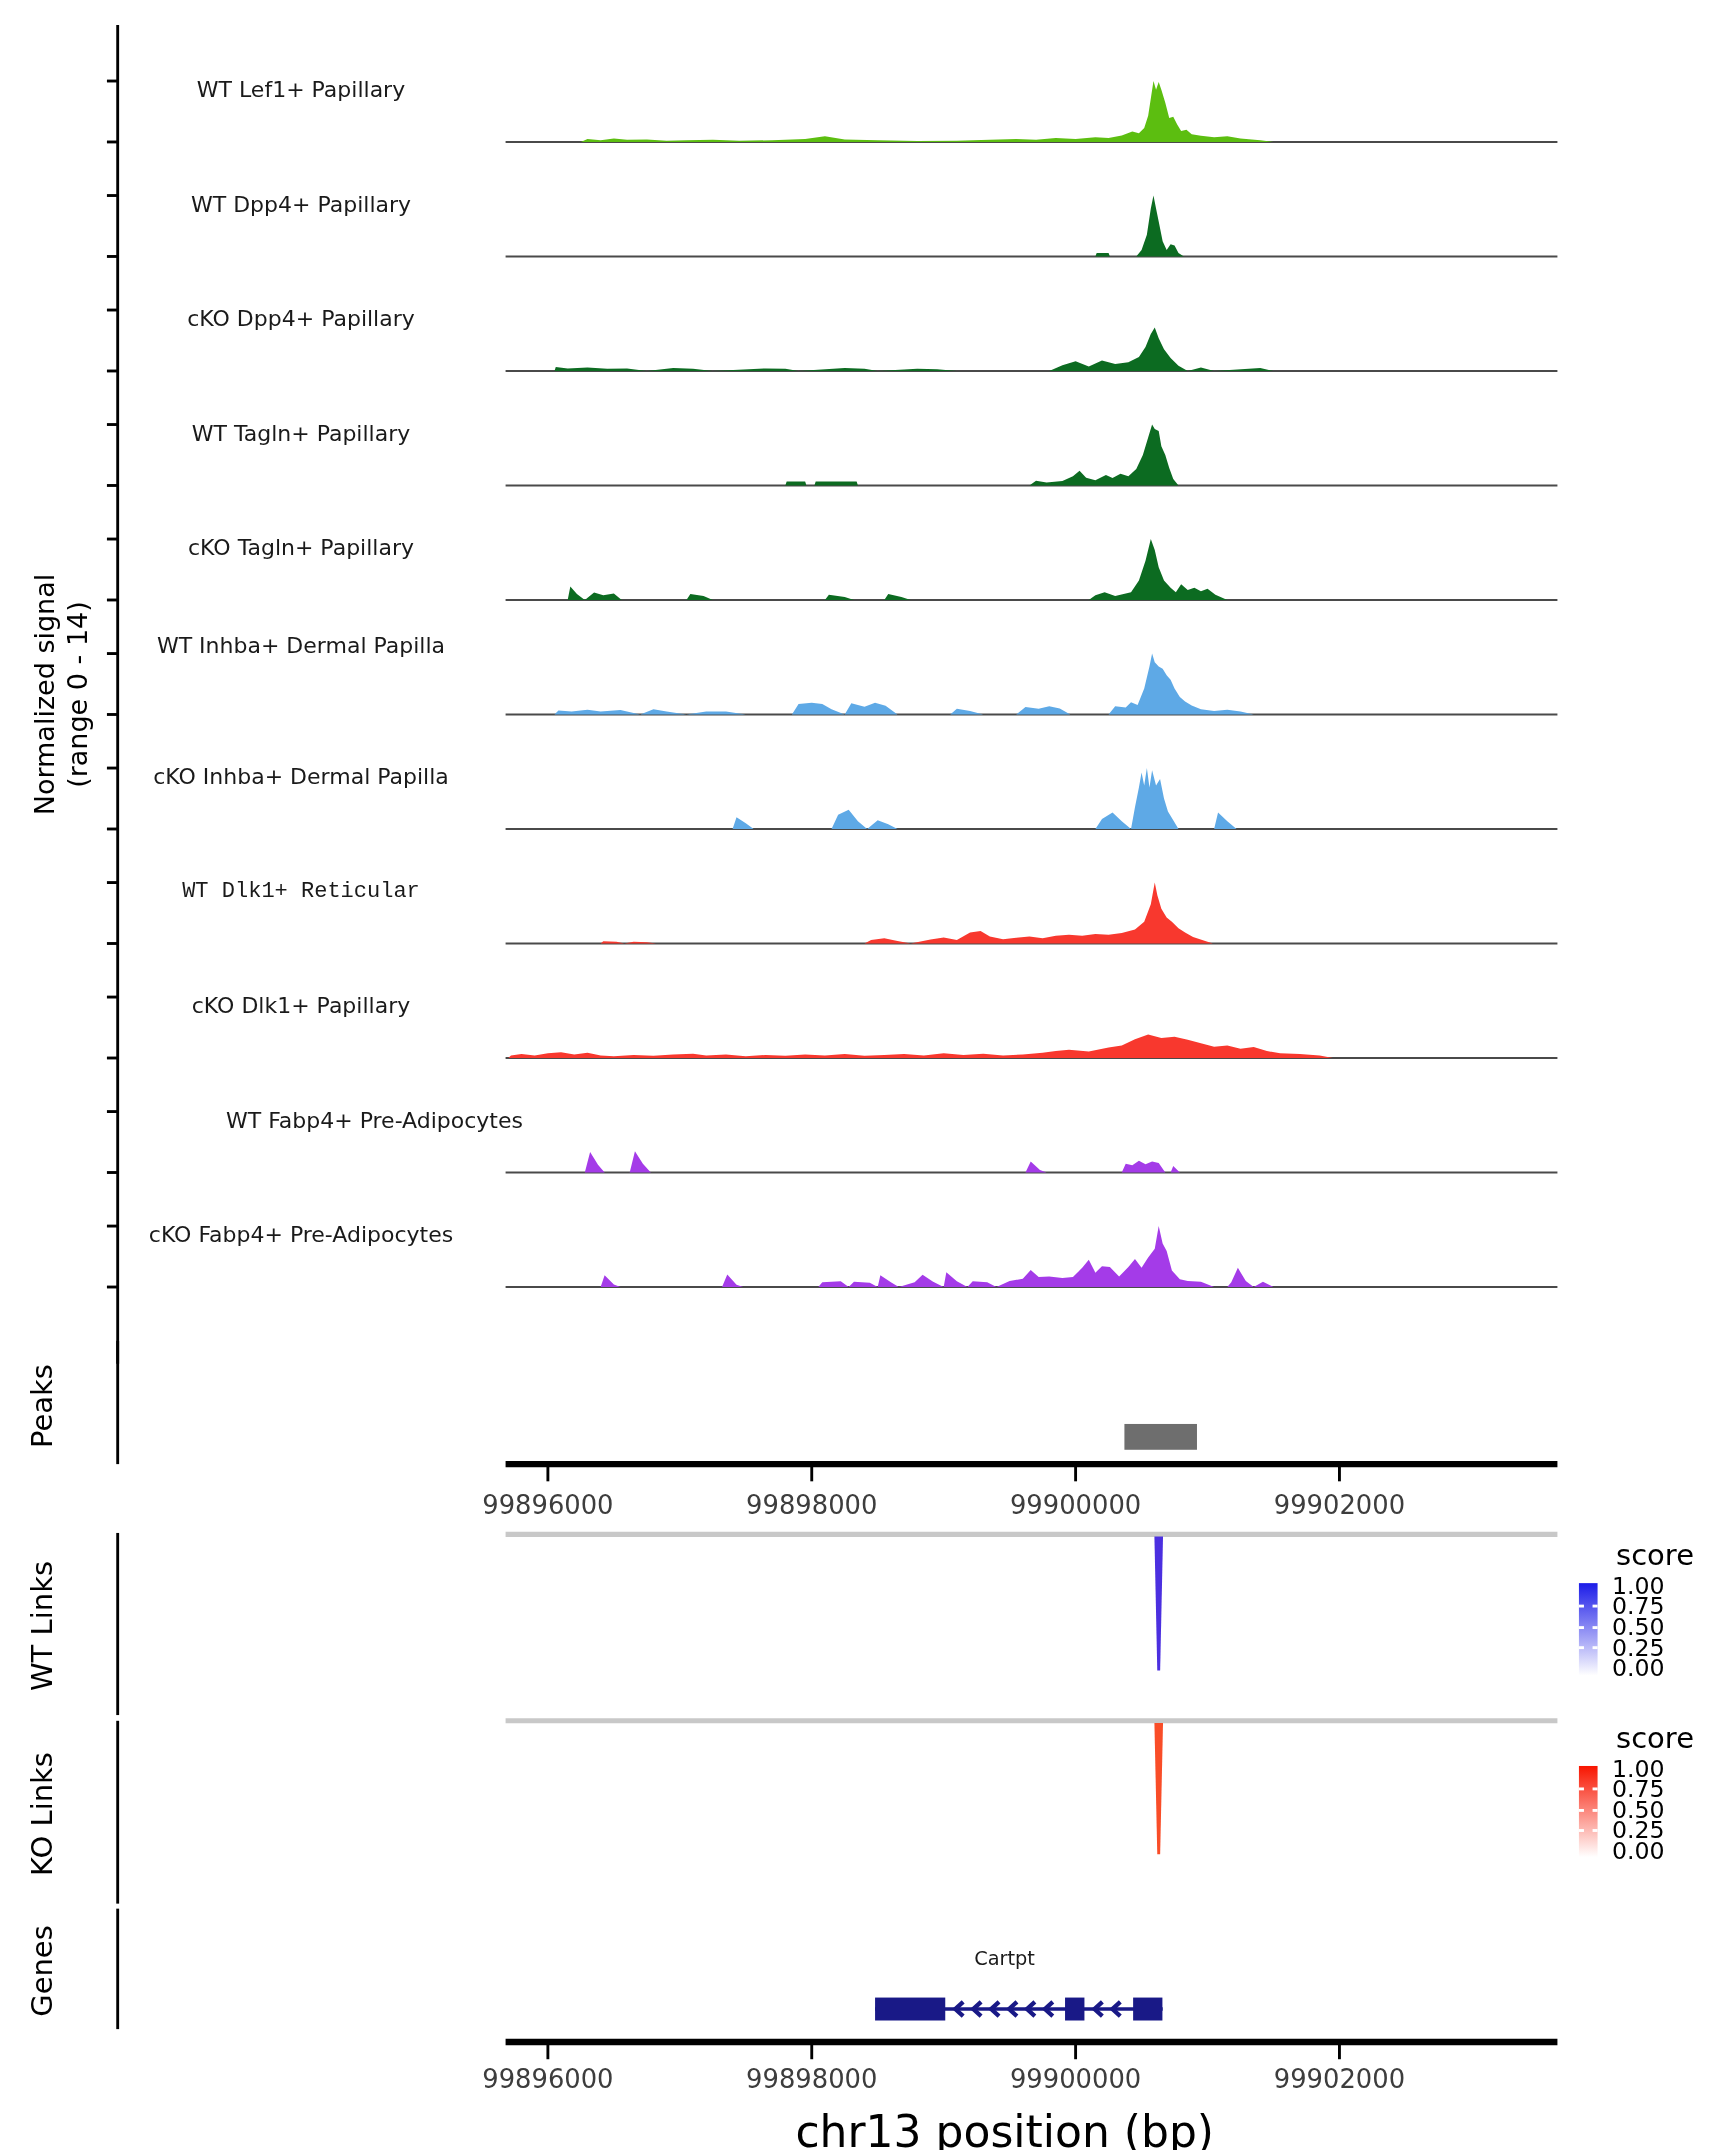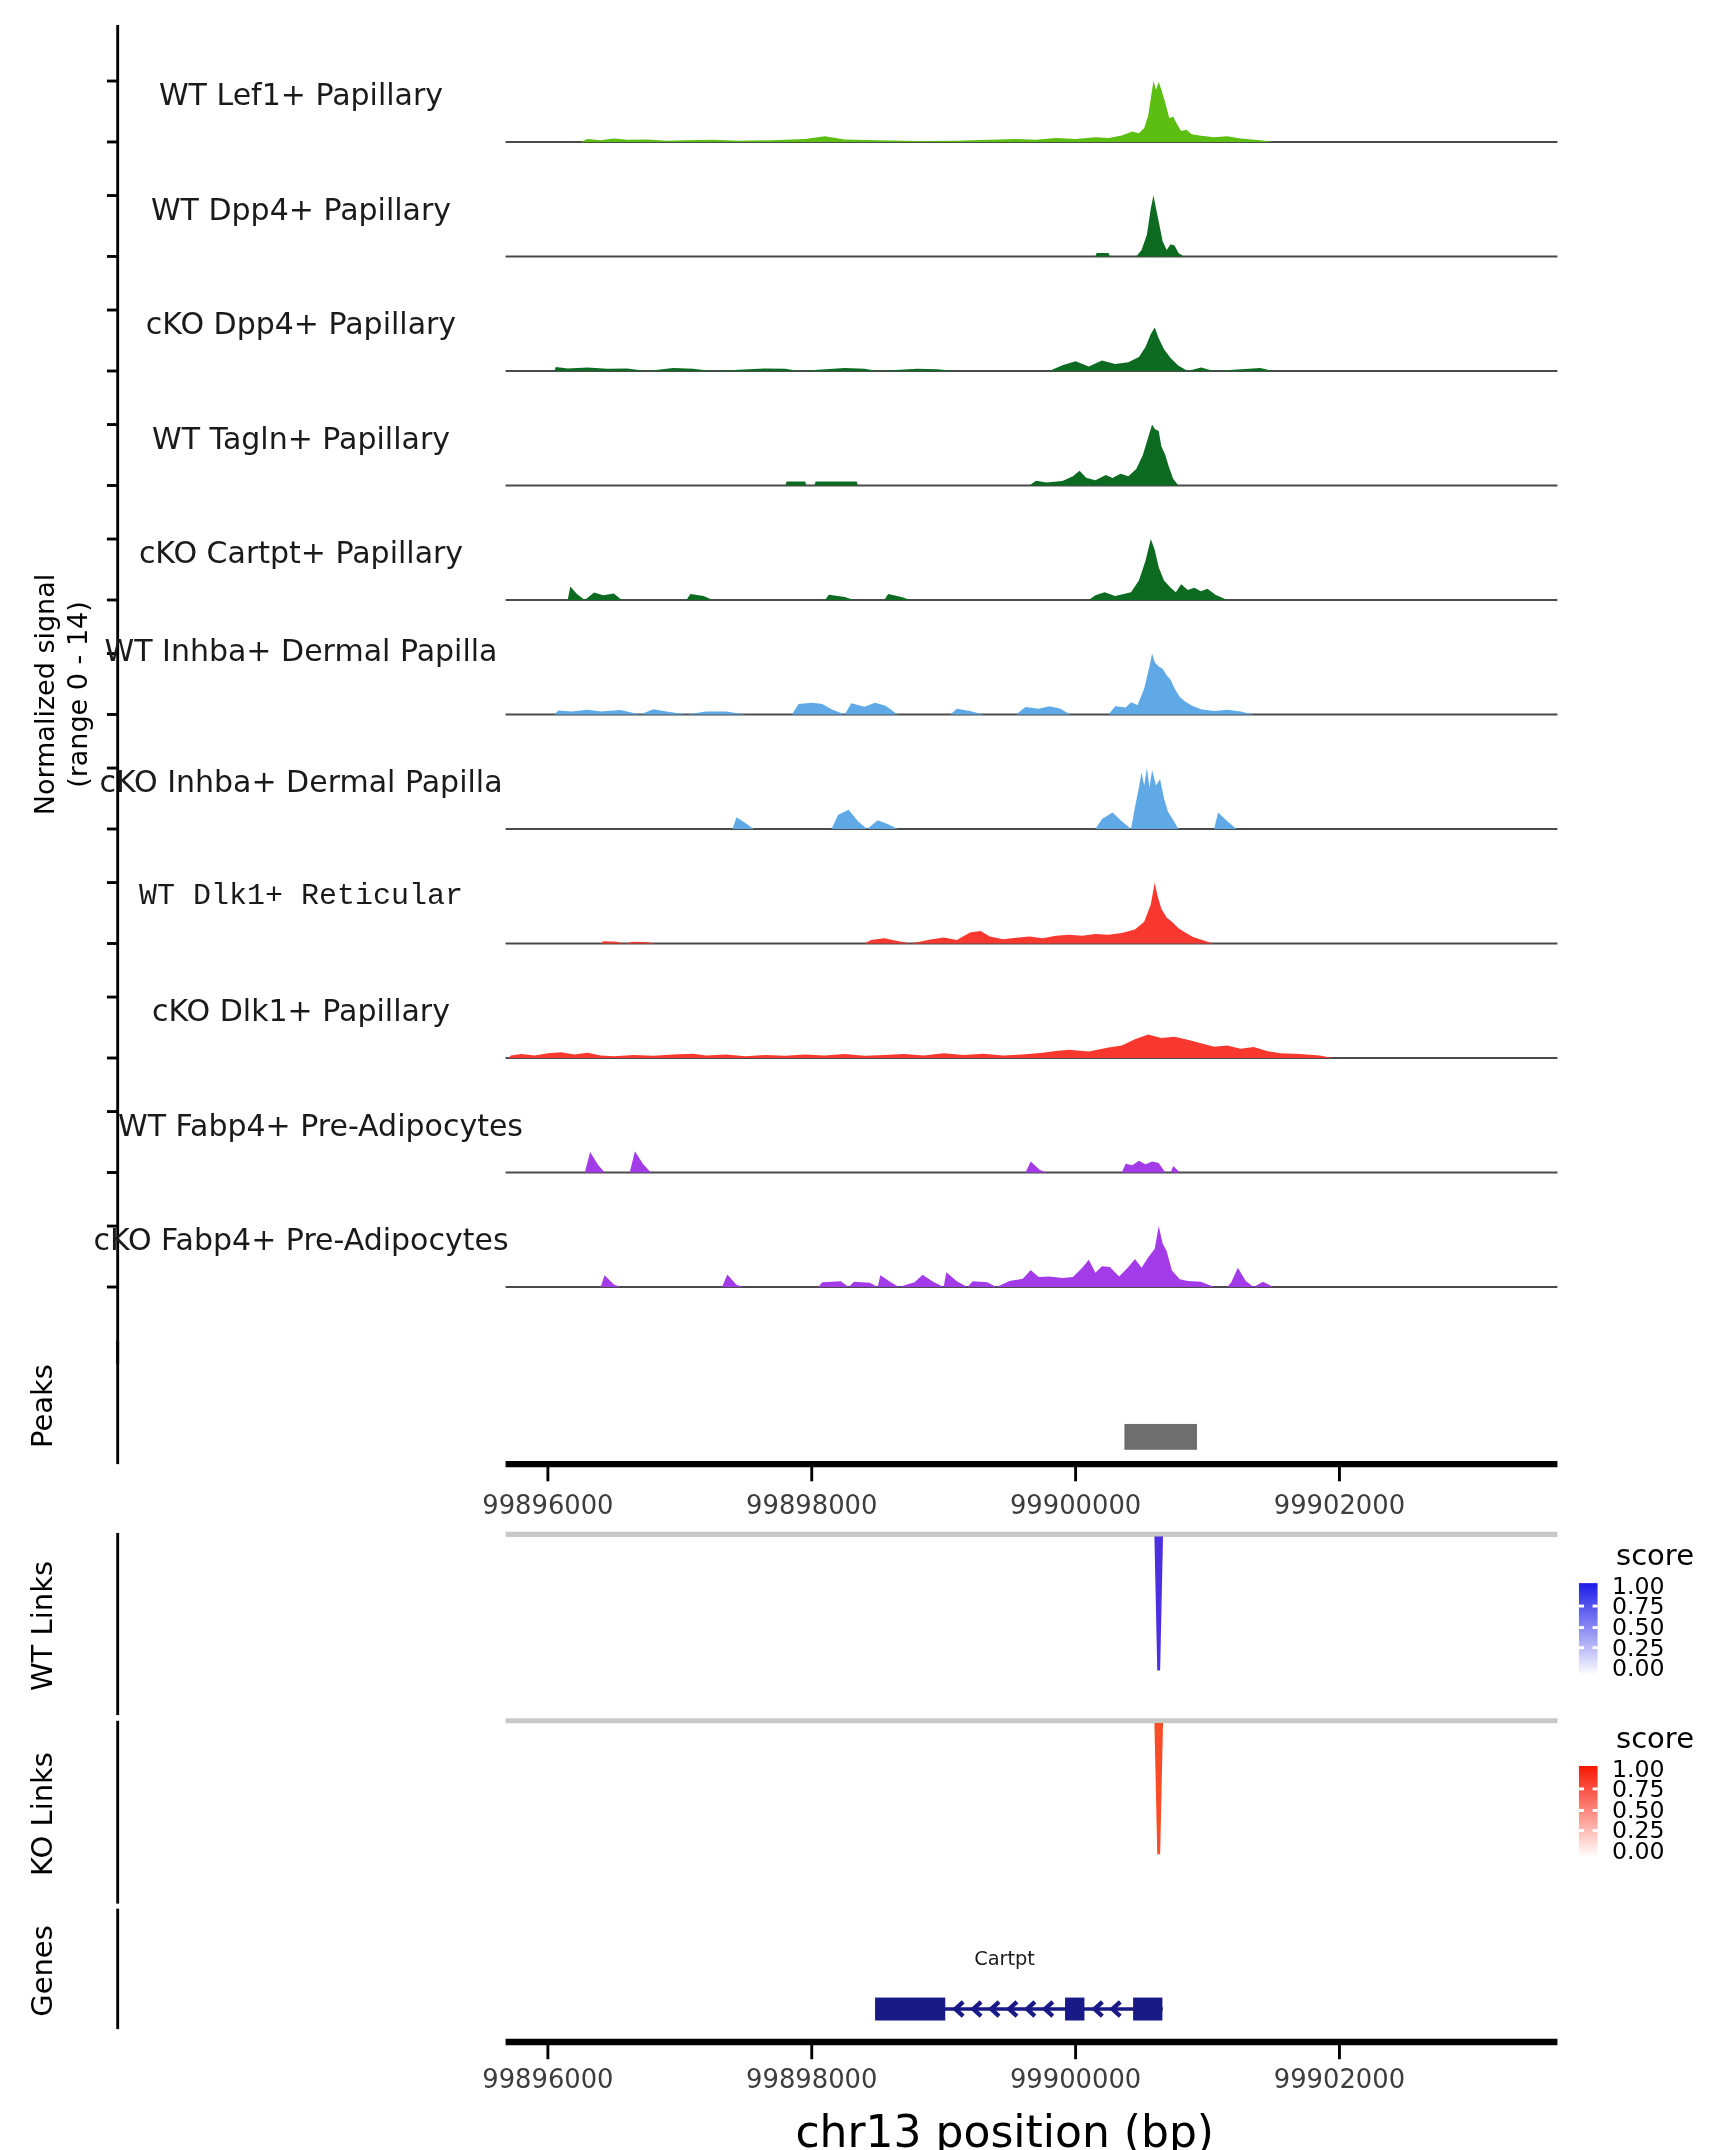--- a/index.html
+++ b/index.html
@@ -2,21 +2,21 @@
 <html style="font-size:11.5px"><head>
 <meta charset="utf-8">
 <style>
   html,body{margin:0;padding:0;background:#ffffff;}
   #figure{position:relative;width:1721px;height:2151px;background:#ffffff;
           font-family:"DejaVu Sans","Liberation Sans",sans-serif;overflow:hidden;}
   #plot-svg{position:absolute;left:0;top:0;}
   .rot-label{position:absolute;text-align:center;color:#000;transform:rotate(-90deg);
              white-space:nowrap;}
   .abs-label{position:absolute;text-align:right;color:#000;white-space:nowrap;}
-  .track-label{position:absolute;text-align:center;color:#1a1a1a;font-size:30px;white-space:nowrap;}
+  .track-label{position:absolute;text-align:center;color:#1a1a1a;font-size:22px;white-space:nowrap;}
 </style>
 </head>
 <body>
 
 <div id="figure">
 
   <svg id="plot-svg" width="1721" height="2151" viewBox="0 0 2400 3000">
     <defs>
       <linearGradient id="gradWT" x1="0" y1="0" x2="0" y2="1">
           <stop offset="0%" stop-color="#1C1CE8"></stop>
@@ -151,21 +151,21 @@
   <div class="abs-label" style="left:1551px;top:1538px;width:143px;font-size:29px;">score</div>
   <div class="abs-label" style="left:1551px;top:1721px;width:143px;font-size:29px;">score</div>
 
   <div class="abs-label" style="left:784px;top:2106px;width:430px;font-size:44px;">chr13 position (bp)</div>
 
   <div id="track-labels">
       <div class="track-label" style="left: 79px; width: 444px; top: 77px;">WT Lef1+ Papillary</div>
       <div class="track-label" style="left: 79px; width: 444px; top: 192px;">WT Dpp4+ Papillary</div>
       <div class="track-label" style="left: 79px; width: 444px; top: 306px;">cKO Dpp4+ Papillary</div>
       <div class="track-label" style="left: 79px; width: 444px; top: 421px;">WT Tagln+ Papillary</div>
-      <div class="track-label" style="left: 79px; width: 444px; top: 535px;">cKO Cartpt+ Papillary</div>
+      <div class="track-label" style="left: 79px; width: 444px; top: 535px;">cKO Tagln+ Papillary</div>
       <div class="track-label" style="left: 79px; width: 444px; top: 633px;">WT Inhba+ Dermal Papilla</div>
       <div class="track-label" style="left: 79px; width: 444px; top: 764px;">cKO Inhba+ Dermal Papilla</div>
       <div class="track-label" style="left: 79px; width: 444px; top: 879px; font-family: Liberation Mono, monospace;">WT Dlk1+ Reticular</div>
       <div class="track-label" style="left: 79px; width: 444px; top: 993px;">cKO Dlk1+ Papillary</div>
       <div class="track-label" style="left: 79px; width: 444px; top: 1108px; text-align: right;">WT Fabp4+ Pre-Adipocytes</div>
       <div class="track-label" style="left: 79px; width: 444px; top: 1222px;">cKO Fabp4+ Pre-Adipocytes</div>
     </div>
 </div>
 
 

